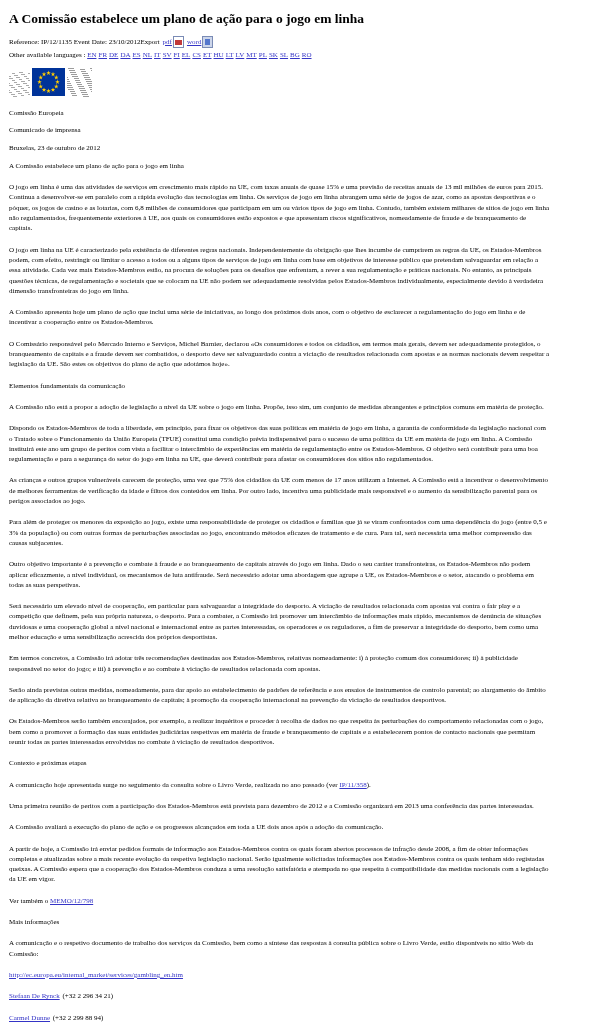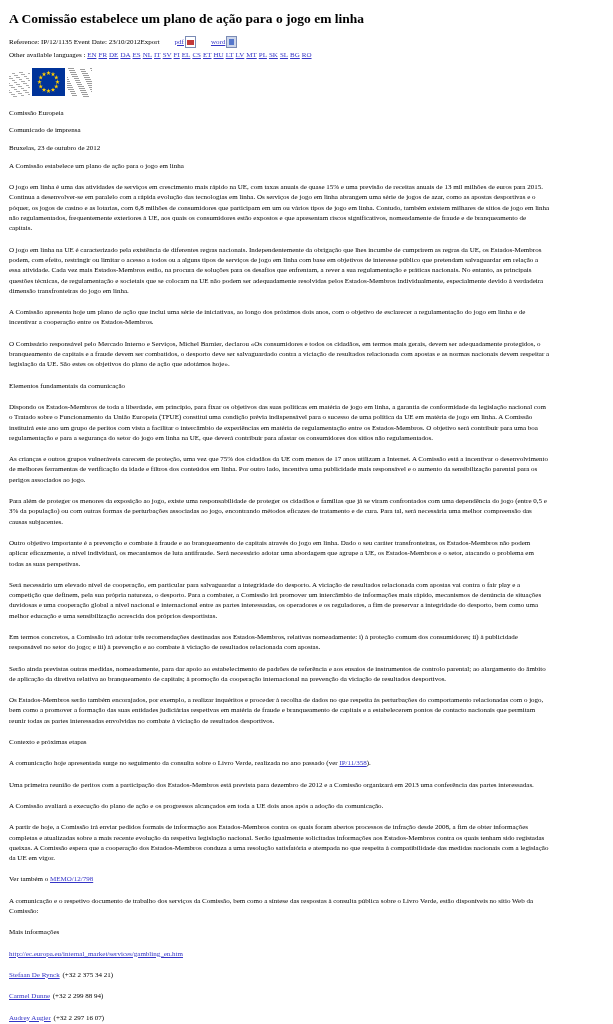--- a/index.html
+++ b/index.html
@@ -6,21 +6,21 @@
   .page{
     width:559px;height:1024px;box-sizing:border-box;
     padding:8px 9px;overflow:hidden;position:relative;
     font-family:"Liberation Serif","DejaVu Serif",serif;
     font-size:7px;color:#000;
   }
   a{color:#3434c6;text-decoration:underline;cursor:pointer;}
   h1.title{font-size:13.5px;line-height:16px;margin:3px 0 9px 0;font-weight:bold;}
   .ref-row{display:flex;align-items:center;margin:2px 0 3px 0;}
   .export-area{white-space:nowrap;}
-  .export-area a{margin-left:15px;}
+  .export-area a{margin-left:3px;}
   .ico{display:inline-block;width:9px;height:10px;vertical-align:middle;margin-left:1px;position:relative;border:1px solid #7a8bb5;background:#fff;}
   .ico-pdf::after{content:"";position:absolute;left:1px;right:1px;top:3px;bottom:2px;background:#c23a3a;}
   .ico-word{background:#cdd6ea;}
   .ico-word::after{content:"";position:absolute;left:2px;right:2px;top:2px;bottom:2px;background:#5577cc;}
   .langs{margin:2px 0 8px 0;}
   .langs a{margin-right:2px;}
   .logo{display:flex;align-items:flex-start;margin:9px 0 6px 0;height:32px;}
   .lines-left{width:21px;height:25px;margin:4px 2px 0 0;
     background:repeating-linear-gradient(-8deg,#aaa 0px,#aaa 0.5px,transparent 0.5px,transparent 2.3px);}
   .lines-right{width:25px;height:29px;margin-left:2px;
@@ -83,41 +83,42 @@
     <p>Bruxelas, 23 de outubro de 2012</p>
     <p>A Comissão estabelece um plano de ação para o jogo em linha</p>
   </div>
 
   <div class="body">
     <p>O jogo em linha é uma das atividades de serviços em crescimento mais rápido na UE, com taxas anuais de quase 15% e uma previsão de receitas anuais de 13 mil milhões de euros para 2015. Continua a desenvolver-se em paralelo com a rápida evolução das tecnologias em linha. Os serviços de jogo em linha abrangem uma série de jogos de azar, como as apostas desportivas e o póquer, os jogos de casino e as lotarias, com 6,8 milhões de consumidores que participam em um ou vários tipos de jogo em linha. Contudo, também existem milhares de sítios de jogo em linha não regulamentados, frequentemente exteriores à UE, aos quais os consumidores estão expostos e que apresentam riscos significativos, nomeadamente de fraude e de branqueamento de capitais.</p>
     <p>O jogo em linha na UE é caracterizado pela existência de diferentes regras nacionais. Independentemente da obrigação que lhes incumbe de cumprirem as regras da UE, os Estados-Membros podem, com efeito, restringir ou limitar o acesso a todos ou a alguns tipos de serviços de jogo em linha com base em objetivos de interesse público que pretendam salvaguardar em relação a essa atividade. Cada vez mais Estados-Membros estão, na procura de soluções para os desafios que enfrentam, a rever a sua regulamentação e práticas nacionais. No entanto, as principais questões técnicas, de regulamentação e societais que se colocam na UE não podem ser adequadamente resolvidas pelos Estados-Membros individualmente, especialmente devido à verdadeira dimensão transfronteiras do jogo em linha.</p>
     <p>A Comissão apresenta hoje um plano de ação que inclui uma série de iniciativas, ao longo dos próximos dois anos, com o objetivo de esclarecer a regulamentação do jogo em linha e de incentivar a cooperação entre os Estados-Membros.</p>
     <p>O Comissário responsável pelo Mercado Interno e Serviços, Michel Barnier, declarou «Os consumidores e todos os cidadãos, em termos mais gerais, devem ser adequadamente protegidos, o branqueamento de capitais e a fraude devem ser combatidos, o desporto deve ser salvaguardado contra a viciação de resultados relacionada com apostas e as normas nacionais devem respeitar a legislação da UE. São estes os objetivos do plano de ação que adotámos hoje».</p>
     <p>Elementos fundamentais da comunicação</p>
+    <p>A Comissão não está a propor a adoção de legislação a nível da UE sobre o jogo em linha. Propõe, isso sim, um conjunto de medidas abrangentes e princípios comuns em matéria de proteção.</p>
     <p>Dispondo os Estados-Membros de toda a liberdade, em princípio, para fixar os objetivos das suas políticas em matéria de jogo em linha, a garantia de conformidade da legislação nacional com o Tratado sobre o Funcionamento da União Europeia (TFUE) constitui uma condição prévia indispensável para o sucesso de uma política da UE em matéria de jogo em linha. A Comissão instituirá este ano um grupo de peritos com vista a facilitar o intercâmbio de experiências em matéria de regulamentação entre os Estados-Membros. O objetivo será contribuir para uma boa regulamentação e para a segurança do setor do jogo em linha na UE, que deverá contribuir para afastar os consumidores dos sítios não regulamentados.</p>
     <p>As crianças e outros grupos vulneráveis carecem de proteção, uma vez que 75% dos cidadãos da UE com menos de 17 anos utilizam a Internet. A Comissão está a incentivar o desenvolvimento de melhores ferramentas de verificação da idade e filtros dos conteúdos em linha. Por outro lado, incentiva uma publicidade mais responsável e o aumento da sensibilização parental para os perigos associados ao jogo.</p>
     <p>Para além de proteger os menores da exposição ao jogo, existe uma responsabilidade de proteger os cidadãos e famílias que já se viram confrontados com uma dependência do jogo (entre 0,5 e 3% da população) ou com outras formas de perturbações associadas ao jogo, encontrando métodos eficazes de tratamento e de cura. Para tal, será necessária uma melhor compreensão das causas subjacentes.</p>
     <p>Outro objetivo importante é a prevenção e combate à fraude e ao branqueamento de capitais através do jogo em linha. Dado o seu caráter transfronteiras, os Estados-Membros não podem aplicar eficazmente, a nível individual, os mecanismos de luta antifraude. Será necessário adotar uma abordagem que agrupe a UE, os Estados-Membros e o setor, atacando o problema em todas as suas perspetivas.</p>
     <p>Será necessário um elevado nível de cooperação, em particular para salvaguardar a integridade do desporto. A viciação de resultados relacionada com apostas vai contra o fair play e a competição que definem, pela sua própria natureza, o desporto. Para a combater, a Comissão irá promover um intercâmbio de informações mais rápido, mecanismos de denúncia de situações duvidosas e uma cooperação global a nível nacional e internacional entre as partes interessadas, os operadores e os reguladores, a fim de preservar a integridade do desporto, bem como uma melhor educação e uma sensibilização acrescida dos próprios desportistas.</p>
     <p>Em termos concretos, a Comissão irá adotar três recomendações destinadas aos Estados-Membros, relativas nomeadamente: i) à proteção comum dos consumidores; ii) à publicidade responsável no setor do jogo; e iii) à prevenção e ao combate à viciação de resultados relacionada com apostas.</p>
     <p>Serão ainda previstas outras medidas, nomeadamente, para dar apoio ao estabelecimento de padrões de referência e aos ensaios de instrumentos de controlo parental; ao alargamento do âmbito de aplicação da diretiva relativa ao branqueamento de capitais; à promoção da cooperação internacional na prevenção da viciação de resultados desportivos.</p>
     <p>Os Estados-Membros serão também encorajados, por exemplo, a realizar inquéritos e proceder à recolha de dados no que respeita às perturbações do comportamento relacionadas com o jogo, bem como a promover a formação das suas entidades judiciárias respetivas em matéria de fraude e branqueamento de capitais e a estabelecerem pontos de contacto nacionais que permitam reunir todas as partes interessadas envolvidas no combate à viciação de resultados desportivos.</p>
     <p>Contexto e próximas etapas</p>
     <p><span>A comunicação hoje apresentada surge no seguimento da consulta sobre o Livro Verde, realizada no ano passado (ver </span><a>IP/11/358</a><span>).</span></p>
     <p>Uma primeira reunião de peritos com a participação dos Estados-Membros está prevista para dezembro de 2012 e a Comissão organizará em 2013 uma conferência das partes interessadas.</p>
     <p>A Comissão avaliará a execução do plano de ação e os progressos alcançados em toda a UE dois anos após a adoção da comunicação.</p>
     <p>A partir de hoje, a Comissão irá enviar pedidos formais de informação aos Estados-Membros contra os quais foram abertos processos de infração desde 2008, a fim de obter informações completas e atualizadas sobre a mais recente evolução da respetiva legislação nacional. Serão igualmente solicitadas informações aos Estados-Membros contra os quais tenham sido registadas queixas. A Comissão espera que a cooperação dos Estados-Membros conduza a uma resolução satisfatória e atempada no que respeita à compatibilidade das medidas nacionais com a legislação da UE em vigor.</p>
     <p><span>Ver também o </span><a>MEMO/12/798</a></p>
+    <p>Mais informações</p>
     <p>A comunicação e o respetivo documento de trabalho dos serviços da Comissão, bem como a síntese das respostas à consulta pública sobre o Livro Verde, estão disponíveis no sítio Web da Comissão:</p>
-    <p>Mais informações</p>
     <p class="url-line"><a>http://ec.europa.eu/internal_market/services/gambling_en.htm</a></p>
   </div>
 
   <div class="contacts">
-    <p class="contact-line"><a>Stefaan De Rynck</a><span> (+32 2 375 34 21)</span></p>
+    <p class="contact-line"><a>Stefaan De Rynck</a><span> (+32 2 296 34 21)</span></p>
     <p class="contact-line"><a>Carmel Dunne</a><span> (+32 2 299 88 94)</span></p>
     <p class="contact-line"><a>Audrey Augier</a><span> (+32 2 297 16 07)</span></p>
     <a class="show-more">Show additional information</a>
   </div>
 
   <ul class="footer-links">
     <li><a>What's new ?</a></li>
     <li><a>FAQ</a></li>
     <li><a>About EUROPA</a></li>
     <li><a>Index</a></li>

